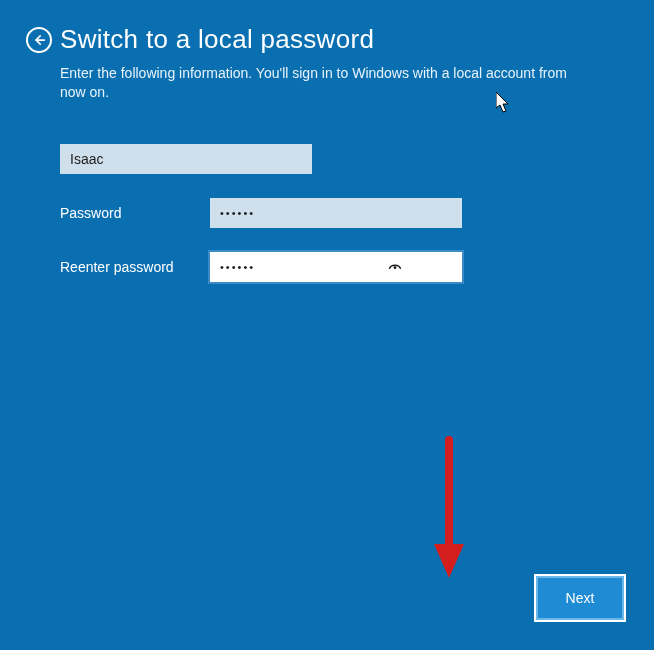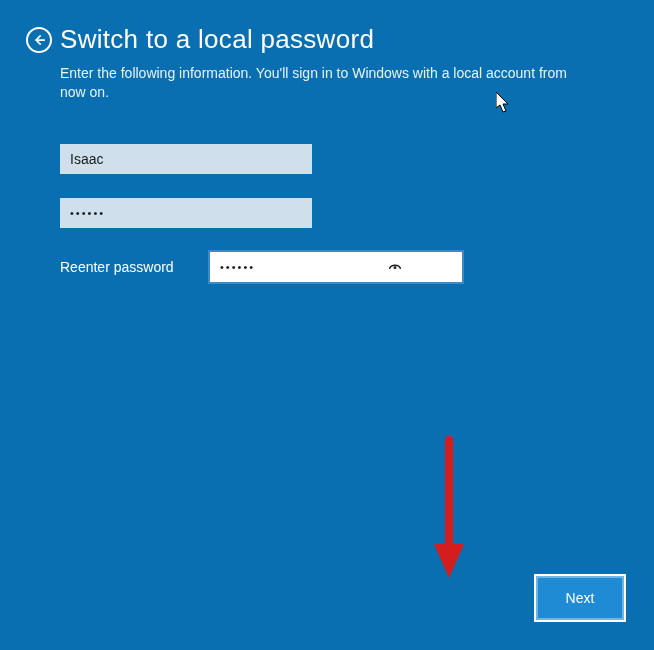--- a/index.html
+++ b/index.html
@@ -158,20 +158,21 @@
 
 <div class="form">
 
   <div class="row">
     <div class="field-wrap">
       <input class="field" type="text" value="Isaac" style="">
     </div>
   </div>
 
   <div class="row">
+    <div class="lbl">Password</div>
     <div class="field-wrap">
       <input class="field pwd" type="text" value="••••••" style="">
     </div>
   </div>
 
   <div class="row">
     <div class="lbl">Reenter password</div>
     <div class="field-wrap">
       <input class="field pwd active" type="text" value="••••••" style="">
       <div class="reveal">

